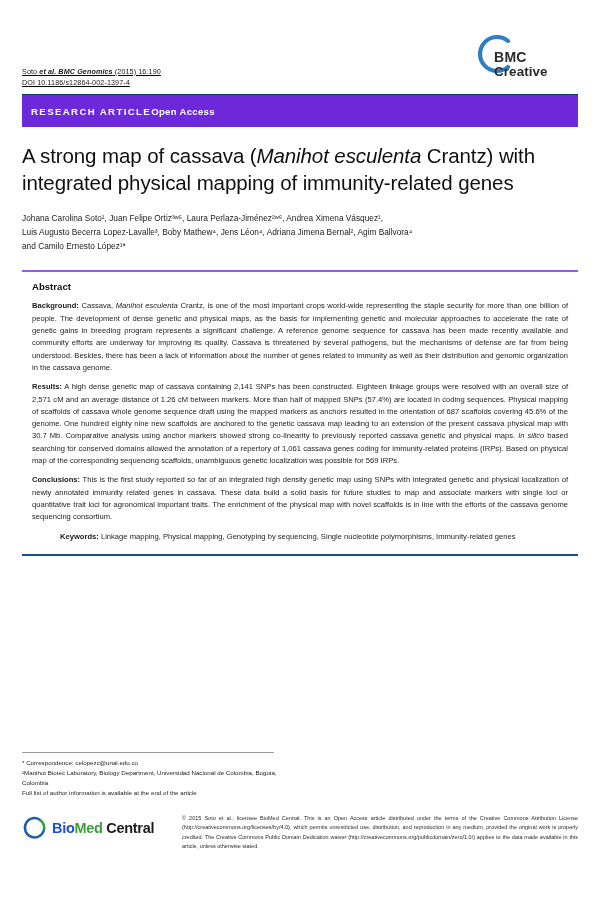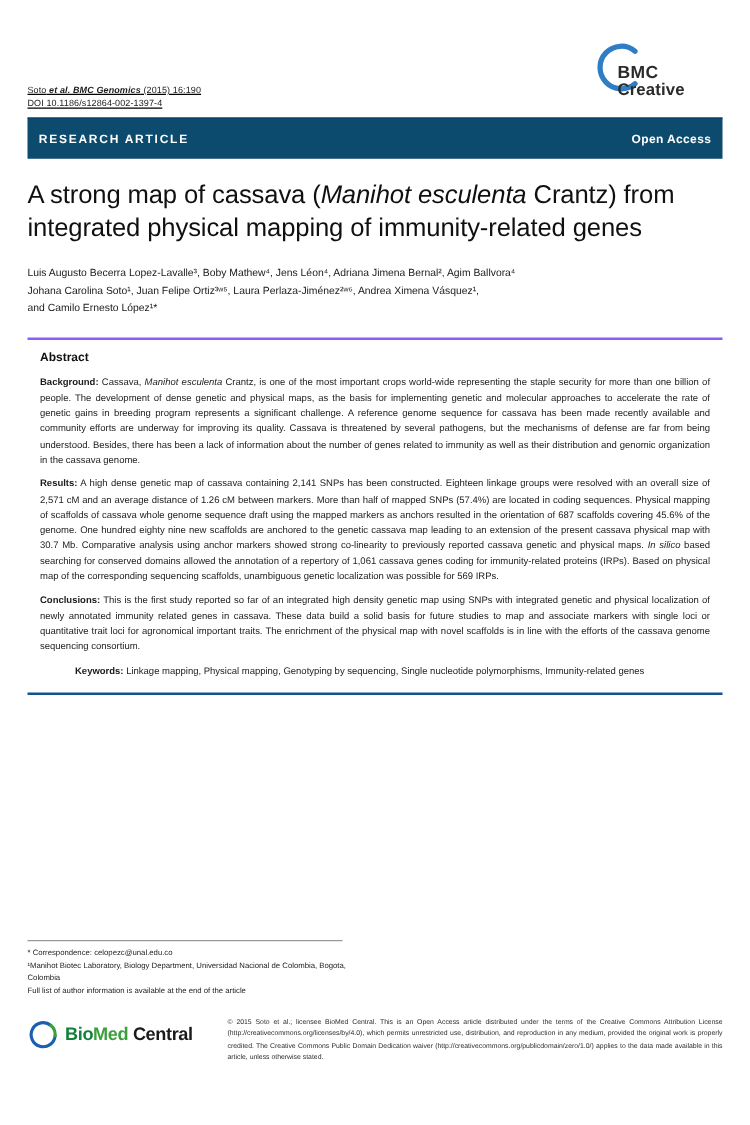--- a/index.html
+++ b/index.html
@@ -65,25 +65,25 @@
     font-weight: bold;
     line-height: 1.05;
   }
   .bmc-text .l1 { font-size: 14px; letter-spacing: .3px; display:block; }
   .bmc-text .l2 { font-size: 13.4px; letter-spacing: .1px; display:block; }
 
   
   .banner {
     margin-top: 6px;
     height: 22px;
-    background: #0c4a6e;
+    background: #6d28d9;
     color: #ffffff;
     display: flex;
     align-items: center;
-    justify-content: space-between;
+    justify-content: flex-start;
     padding: 16px 9px;
     box-sizing: border-box;
     border-top: 1.5px solid #0d3c6b;
   }
   .banner-left {
     font-size: 9.6px;
     font-weight: bold;
     letter-spacing: 1.4px;
   }
   .banner-right {
@@ -170,21 +170,21 @@
     height: 25px;
     margin-right: 5px;
     flex: 0 0 25px;
   }
   .bmcc-words {
     font-size: 14.5px;
     font-weight: bold;
     letter-spacing: -.3px;
     line-height: 25px;
   }
-  .bmcc-words .bio { color: #15803d; }
+  .bmcc-words .bio { color: #1d4ed8; }
   .bmcc-words .med { color: #3aa03a; }
   .bmcc-words .central { color: #1a1a1a; text-align: center; }
 
   .copyright {
     font-size: 5.5px;
     line-height: 1.72;
     color: #2a2a2a;
     text-align: justify;
     flex: 1;
     padding-top: 2px;
@@ -214,25 +214,25 @@
         </div>
       </div>
 
     </div>
 
     <div class="banner">
       <span class="banner-left">RESEARCH ARTICLE</span>
       <span class="banner-right">Open Access</span>
     </div>
 
-    <h1 class="title"><span>A strong map of cassava (</span><span class="ital">Manihot esculenta</span><span> Crantz) from integrated physical mapping of immunity-related genes</span></h1>
+    <h1 class="title"><span>A strong map of cassava (</span><span class="ital">Manihot esculenta</span><span> Crantz) with integrated physical mapping of immunity-related genes</span></h1>
 
     <div class="authors">
+      <div>Johana Carolina Soto¹, Juan Felipe Ortiz³ʷ⁵, Laura Perlaza-Jiménez²ʷ⁶, Andrea Ximena Vásquez¹,</div>
       <div>Luis Augusto Becerra Lopez-Lavalle³, Boby Mathew⁴, Jens Léon⁴, Adriana Jimena Bernal², Agim Ballvora⁴</div>
-      <div>Johana Carolina Soto¹, Juan Felipe Ortiz³ʷ⁵, Laura Perlaza-Jiménez²ʷ⁶, Andrea Ximena Vásquez¹,</div>
       <div>and Camilo Ernesto López¹*</div>
     </div>
 
     <div class="abstract-box">
 
       <div class="abs-title">Abstract</div>
 
       <p class="abs-para"><b>Background:</b><span> Cassava, </span><span class="ital">Manihot esculenta</span><span> Crantz, is one of the most important crops world-wide representing the staple security for more than one billion of people. The development of dense genetic and physical maps, as the basis for implementing genetic and molecular approaches to accelerate the rate of genetic gains in breeding program represents a significant challenge. A reference genome sequence for cassava has been made recently available and community efforts are underway for improving its quality. Cassava is threatened by several pathogens, but the mechanisms of defense are far from being understood. Besides, there has been a lack of information about the number of genes related to immunity as well as their distribution and genomic organization in the cassava genome.</span></p>
 
       <p class="abs-para"><b>Results:</b><span> A high dense genetic map of cassava containing 2,141 SNPs has been constructed. Eighteen linkage groups were resolved with an overall size of 2,571 cM and an average distance of 1.26 cM between markers. More than half of mapped SNPs (57.4%) are located in coding sequences. Physical mapping of scaffolds of cassava whole genome sequence draft using the mapped markers as anchors resulted in the orientation of 687 scaffolds covering 45.6% of the genome. One hundred eighty nine new scaffolds are anchored to the genetic cassava map leading to an extension of the present cassava physical map with 30.7 Mb. Comparative analysis using anchor markers showed strong co-linearity to previously reported cassava genetic and physical maps. </span><span class="ital">In silico</span><span> based searching for conserved domains allowed the annotation of a repertory of 1,061 cassava genes coding for immunity-related proteins (IRPs). Based on physical map of the corresponding sequencing scaffolds, unambiguous genetic localization was possible for 569 IRPs.</span></p>

